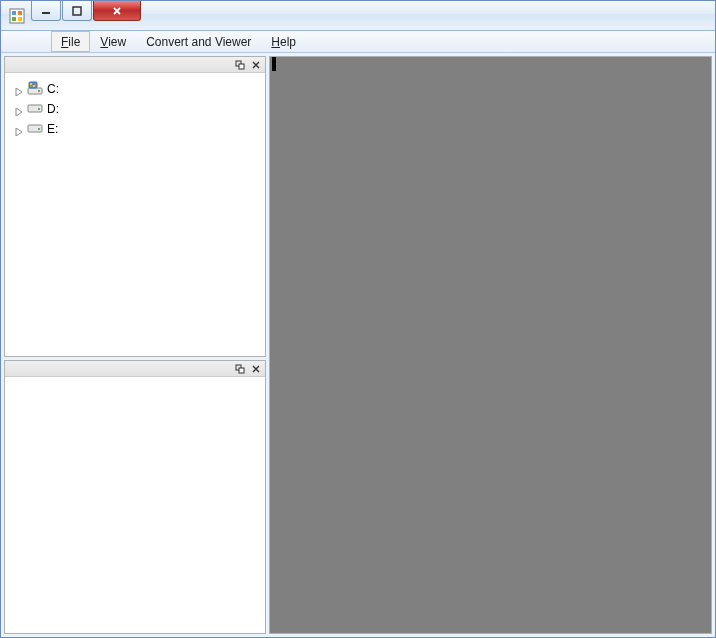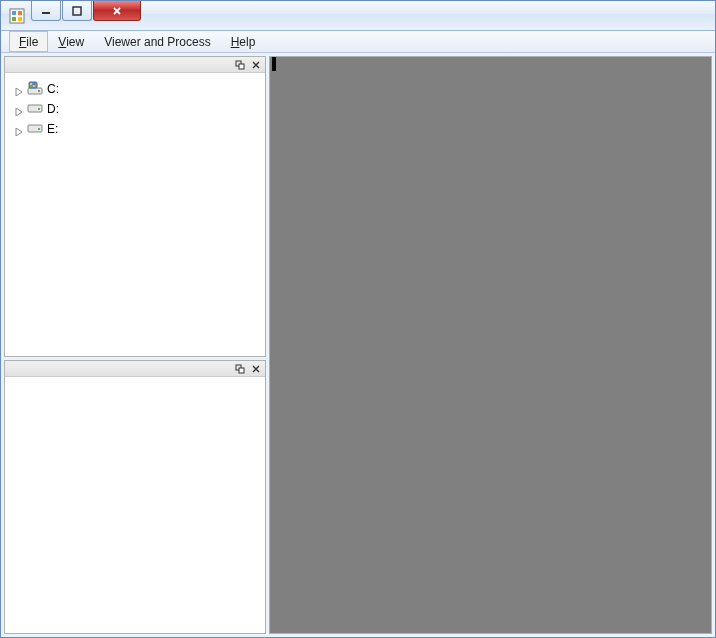--- a/index.html
+++ b/index.html
@@ -46,21 +46,21 @@
     border-bottom: 1px solid #b6c7df;
     display: flex; align-items: stretch;
     padding-left: 8px;
   }
   .menuitem {
     display: flex; align-items: center;
     padding: 0 10px;
     color: #222;
     cursor: default;
   }
-  .menuitem.active { background: #f3f3f3; border: 1px solid #c0c0c0; padding: 0 9px; }
+  .menuitem.active { background: #f3f3f3; border: 1px solid #c0c0c0; padding: 0 9px; margin-left: 42px; }
   .mn { text-decoration: underline; }
   
   .body {
     flex: 1; display: flex;
     background: #eaf2fb;
     padding: 3px 3px 3px 3px;
     gap: 3px;
   }
   .left-col { width: 262px; display: flex; flex-direction: column; gap: 3px; }
   .dockpanel {
@@ -143,21 +143,21 @@
   </div>
 
   <div class="menubar">
     <div class="menuitem active">
         <span><span class="mn">F</span>ile</span>
       </div>
     <div class="menuitem">
         <span><span class="mn">V</span>iew</span>
       </div>
     <div class="menuitem">
-        <span>Viewer and Process</span>
+        <span>Convert and Viewer</span>
       </div>
     <div class="menuitem">
         <span><span class="mn">H</span>elp</span>
       </div>
   </div>
 
   <div class="body">
     <div class="left-col">
 
       <div class="dockpanel top">

